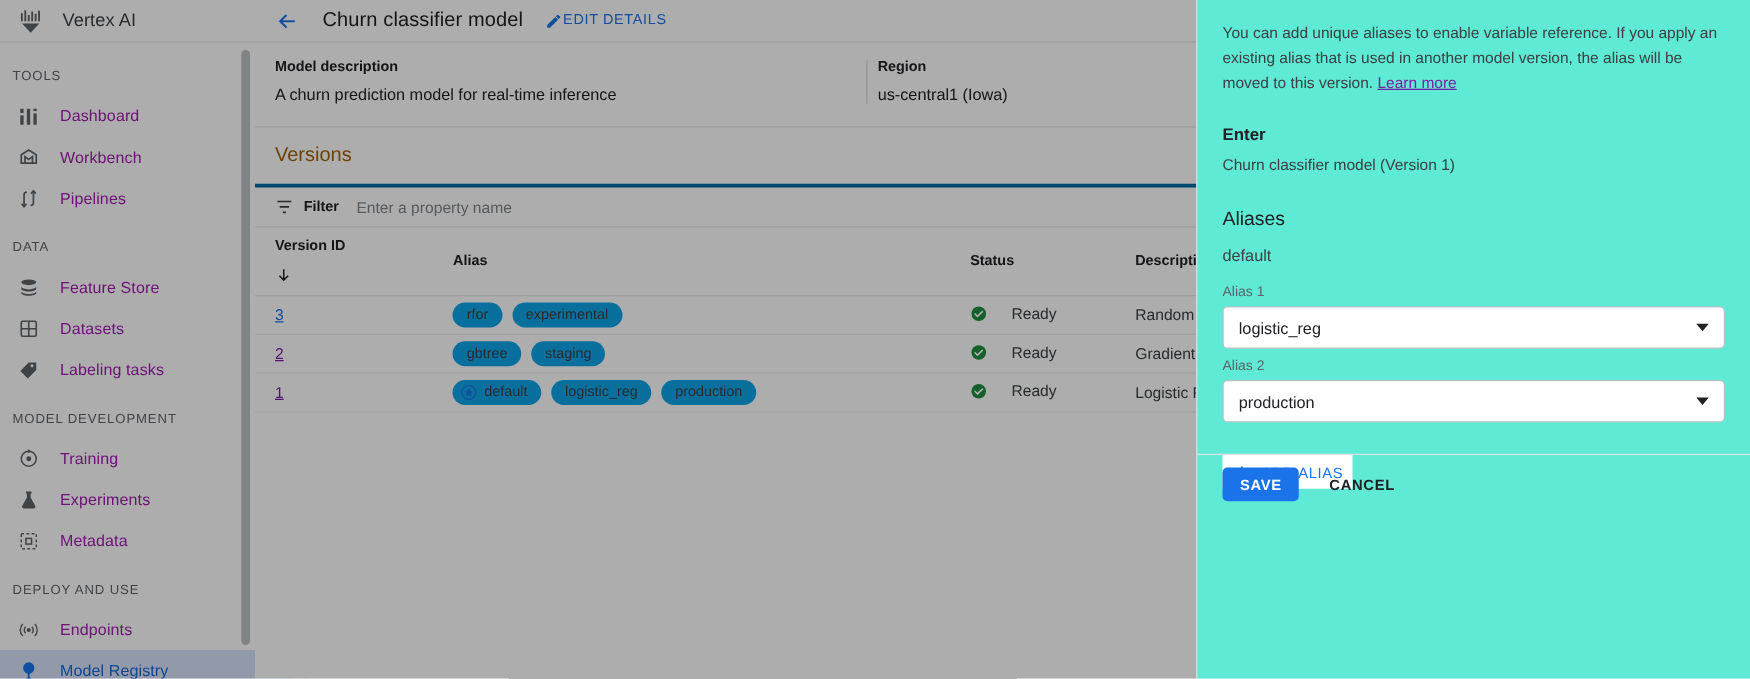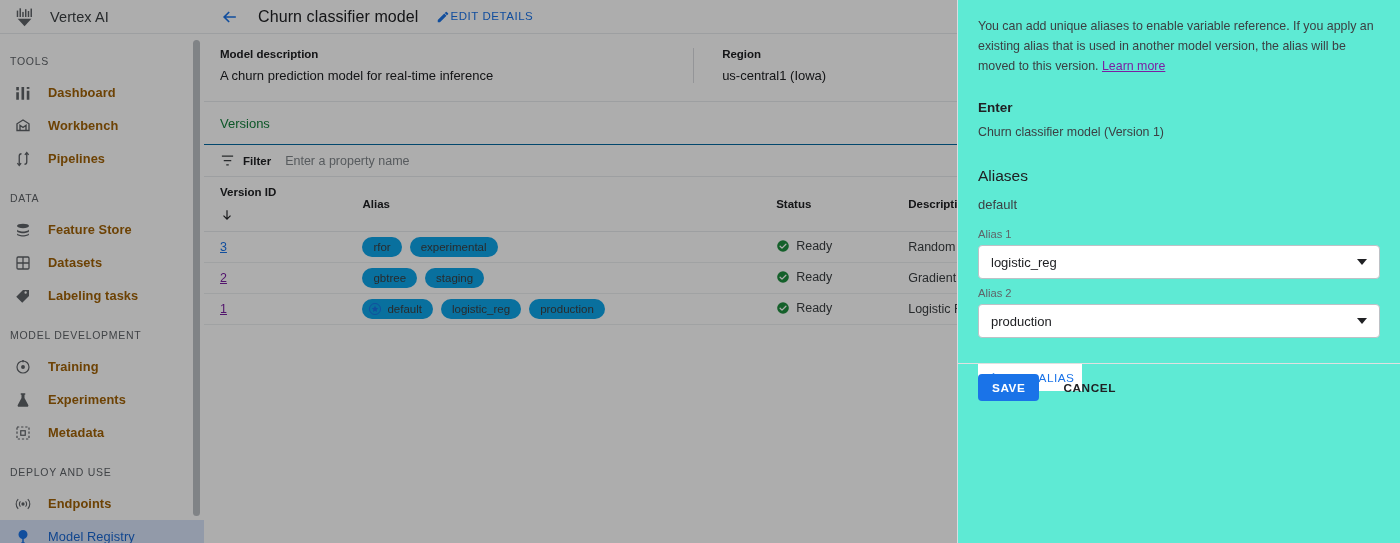--- a/index.html
+++ b/index.html
@@ -37,21 +37,21 @@
     letter-spacing: .72px; text-transform: uppercase;
   }
   .chev { width: 14px; height: 14px; color: #5f6368; display:block; }
 
   .nav-item {
     display: flex; align-items: center; gap: 16px;
     height: 33px; padding-left: 14px; margin-right: 8px;
     border-radius: 0 16px 16px 0; cursor: pointer;
   }
   .nav-item .ico { width: 18px; height: 18px; flex: 0 0 18px; color: #5f6368; display:block; }
-  .nav-item .lbl { font-size: 12.8px; color: #a16207; letter-spacing: .1px; font-weight: bold; }
+  .nav-item .lbl { font-size: 12.8px; color: #a21caf; letter-spacing: .1px; }
   .nav-item.active { background: #d7e3fa; }
   .nav-item.active .lbl { color: #1967d2; font-weight: 500; }
   .nav-item.active .ico { color: #1a73e8; }
 
   .sb-scroll {
     position: absolute; left: 193px; top: 40px; width: 7px; height: 476px;
     background: #bdc1c6; border-radius: 4px;
   }
 
   
@@ -66,27 +66,27 @@
   .edit-details .pen { width: 14px; height: 14px; color: #1a73e8; display:block; }
   .edit-details .t {
     font-size: 11.5px; color: #1a73e8; font-weight: 500; letter-spacing: .55px;
   }
 
   .meta {
     display: flex; height: 68px; align-items: flex-start;
     padding: 14px 0 0 16px; border-bottom: 1px solid #e8eaed;
   }
   .meta-col { padding-right: 24px; }
-  .meta-col.sep { border-left: 1px solid #dadce0; padding-left: 28px; margin-left: 176px; }
+  .meta-col.sep { border-left: 1px solid #dadce0; padding-left: 8px; margin-left: 176px; }
   .meta-k { font-size: 11.5px; font-weight: 700; color: #202124; margin-bottom: 8px; }
   .meta-v { font-size: 13px; color: #202124; }
 
   .versions-h {
-    font-size: 13px; color: #15803d; padding: 14px 0 13px 16px;
-    border-bottom: 1px solid #0369a1;
+    font-size: 16px; color: #a16207; padding: 14px 0 13px 16px;
+    border-bottom: 3px solid #0369a1;
   }
   .filterbar {
     height: 32px; display: flex; align-items: center; gap: 8px;
     padding-left: 16px; border-bottom: 1px solid #e8eaed;
   }
   .filter-ico { width: 15px; height: 15px; color: #3c4043; display:block; }
   .filter-lbl { font-size: 11.5px; font-weight: 700; color: #202124; }
   .filter-input {
     border: 0; outline: 0; font-size: 12.5px; color: #5f6368;
     background: transparent; width: 320px; font-family: inherit;
@@ -119,21 +119,21 @@
 
   .chips { display: flex; gap: 8px; align-items: center; }
   .chip {
     display: inline-flex; align-items: center; gap: 5px;
     background: #0ea5e9; border-radius: 11px; height: 20px;
     padding: 0 11px; font-size: 11.5px; color: #3c4043; white-space: nowrap;
   }
   .chip.has-star { padding-left: 6px; }
   .star-ico { width: 14px; height: 14px; color: #1a73e8; display:block; }
 
-  .status-cell { display: inline-flex; align-items: flex-start; gap: 6px; }
+  .status-cell { display: inline-flex; align-items: flex-start; gap: 19px; }
   .ok-ico { width: 14px; height: 14px; color: #1e8e3e; display:block; }
 
   
   .scrim {
     position: absolute; left: 0; top: 0; width: 957px; height: 543px;
     background: rgba(0,0,0,0.32); pointer-events: none;
   }
 
   
   .panel {

